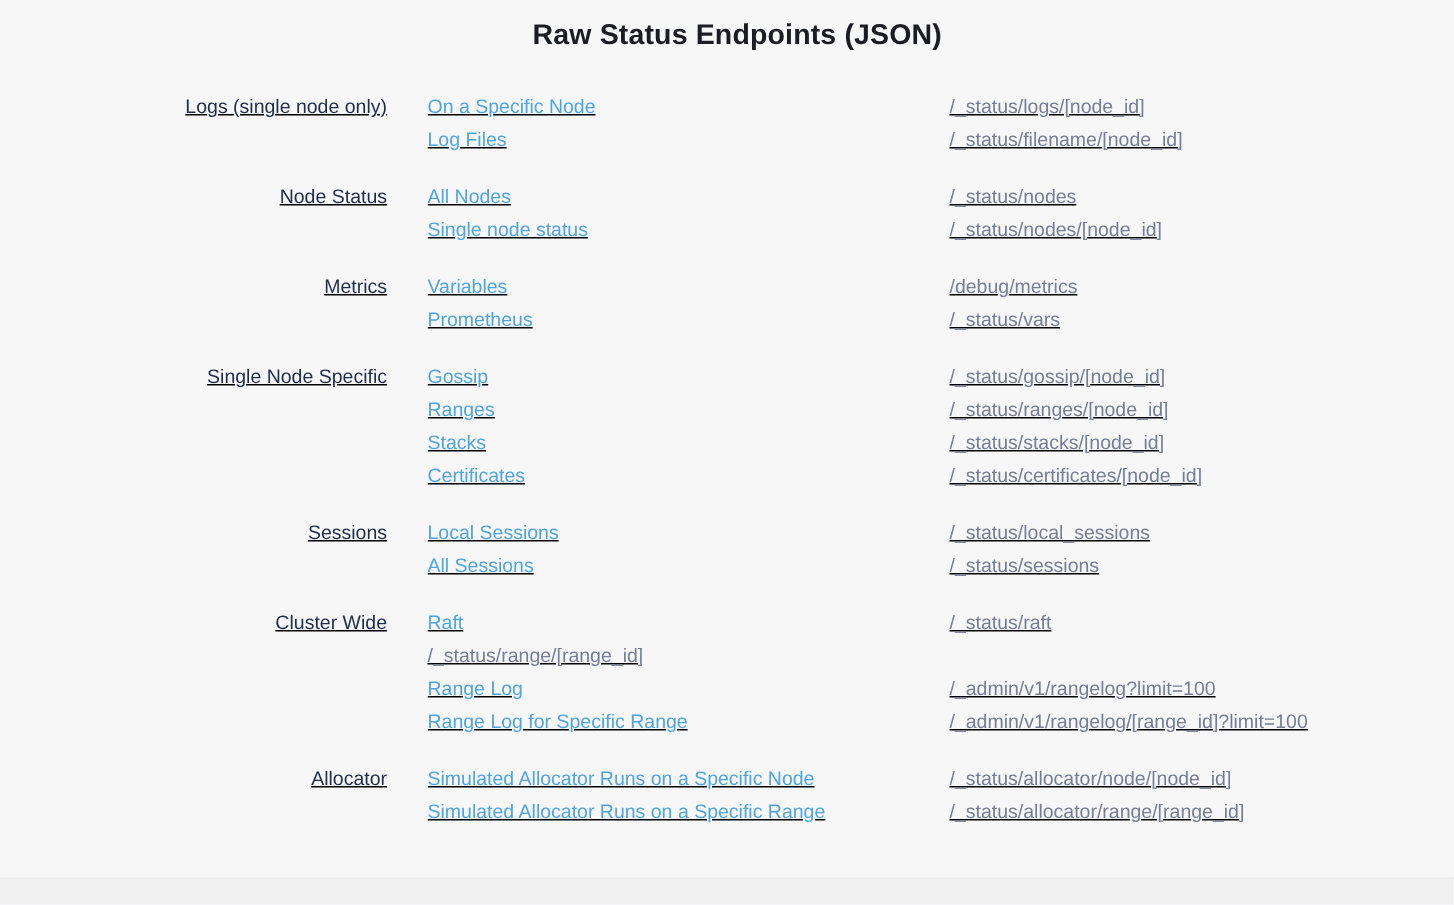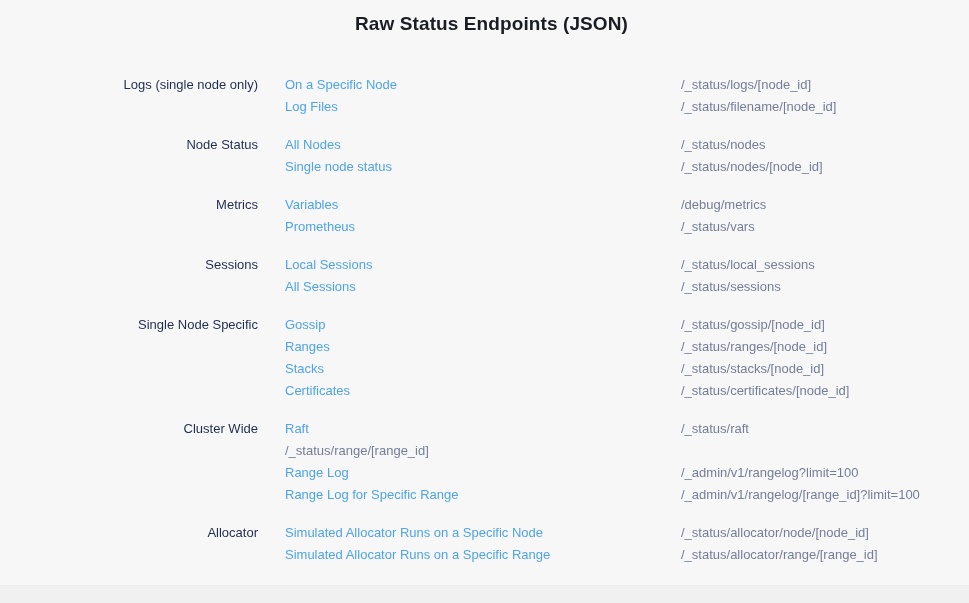--- a/index.html
+++ b/index.html
@@ -18,21 +18,22 @@
     padding: 13px 0 0 14px;
   }
   .page-title {
     font-size: 19px;
     font-weight: 600;
     color: var(--title, #1a1d23);
     letter-spacing: 0.1px;
     text-align: center;
   }
   .endpoints-table {
-    margin-top: 39px;
+    margin-top: 25px;
+    text-decoration: underline;
   }
   .endpoint-section {
     display: flex;
     margin-bottom: 16px;
   }
   .section-category {
     width: 244px;
     flex: 0 0 244px;
     margin-right: 27px;
     text-align: right;
@@ -41,21 +42,20 @@
     color: var(--category, #1f2d4d);
   }
   .section-rows {
     display: flex;
     flex-direction: column;
   }
   .endpoint-row {
     display: flex;
     line-height: 22px;
     font-size: 13px;
-    gap: 48px;
   }
   .endpoint-link {
     width: 321px;
     flex: 0 0 321px;
     margin-right: 27px;
     color: var(--link, #4fa4e8);
     text-decoration: none;
     cursor: pointer;
     white-space: nowrap;
     overflow: hidden;
@@ -121,60 +121,60 @@
   </div>
 
   <div class="endpoint-row">
     <a class="endpoint-link">Prometheus</a>
     <span class="endpoint-path">/_status/vars</span>
   </div>
 </div>
   </div>
 
   <div class="endpoint-section">
+    <div class="section-category">Single Node Specific</div>
+    <div class="section-rows">
+  <div class="endpoint-row">
+    <a class="endpoint-link">Gossip</a>
+    <span class="endpoint-path">/_status/gossip/[node_id]</span>
+  </div>
+
+  <div class="endpoint-row">
+    <a class="endpoint-link">Ranges</a>
+    <span class="endpoint-path">/_status/ranges/[node_id]</span>
+  </div>
+
+  <div class="endpoint-row">
+    <a class="endpoint-link">Stacks</a>
+    <span class="endpoint-path">/_status/stacks/[node_id]</span>
+  </div>
+
+  <div class="endpoint-row">
+    <a class="endpoint-link">Certificates</a>
+    <span class="endpoint-path">/_status/certificates/[node_id]</span>
+  </div>
+</div>
+  </div>
+
+  <div class="endpoint-section">
     <div class="section-category">Sessions</div>
     <div class="section-rows">
   <div class="endpoint-row">
     <a class="endpoint-link">Local Sessions</a>
     <span class="endpoint-path">/_status/local_sessions</span>
   </div>
 
   <div class="endpoint-row">
     <a class="endpoint-link">All Sessions</a>
     <span class="endpoint-path">/_status/sessions</span>
   </div>
 </div>
   </div>
 
   <div class="endpoint-section">
-    <div class="section-category">Single Node Specific</div>
-    <div class="section-rows">
-  <div class="endpoint-row">
-    <a class="endpoint-link">Gossip</a>
-    <span class="endpoint-path">/_status/gossip/[node_id]</span>
-  </div>
-
-  <div class="endpoint-row">
-    <a class="endpoint-link">Ranges</a>
-    <span class="endpoint-path">/_status/ranges/[node_id]</span>
-  </div>
-
-  <div class="endpoint-row">
-    <a class="endpoint-link">Stacks</a>
-    <span class="endpoint-path">/_status/stacks/[node_id]</span>
-  </div>
-
-  <div class="endpoint-row">
-    <a class="endpoint-link">Certificates</a>
-    <span class="endpoint-path">/_status/certificates/[node_id]</span>
-  </div>
-</div>
-  </div>
-
-  <div class="endpoint-section">
     <div class="section-category">Cluster Wide</div>
     <div class="section-rows">
   <div class="endpoint-row">
     <a class="endpoint-link">Raft</a>
     <span class="endpoint-path">/_status/raft</span>
   </div>
 
   <div class="endpoint-row">
     <span class="endpoint-path">/_status/range/[range_id]</span>
   </div>

